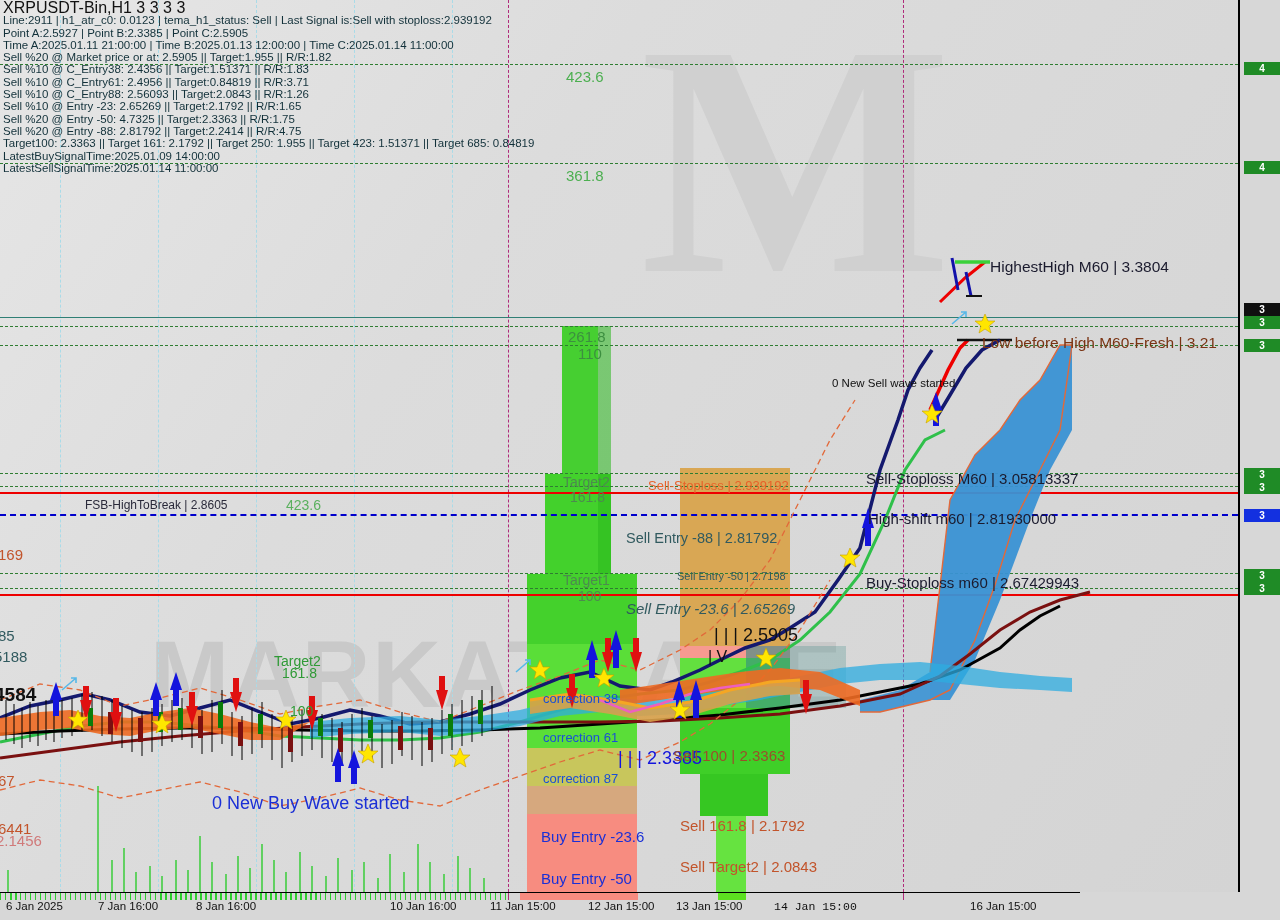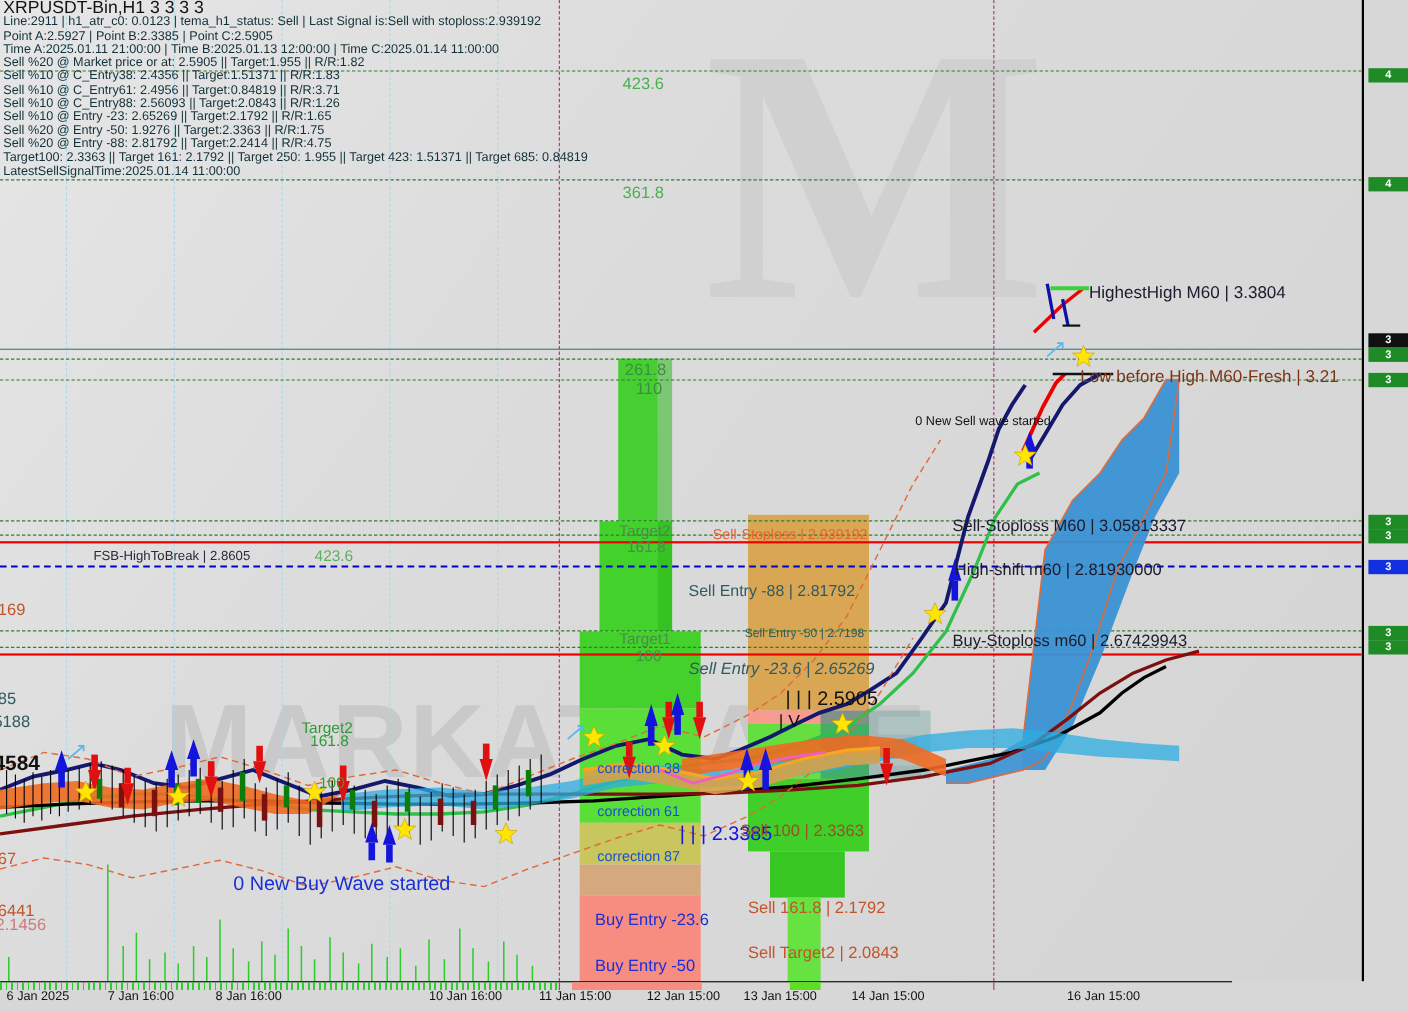--- a/index.html
+++ b/index.html
@@ -4,21 +4,21 @@
 <style>
   html,body{margin:0;padding:0;background:#fff;}
   body{font-family:"Liberation Sans",sans-serif;}
   #app{position:relative;width:1280px;height:920px;overflow:hidden;background:#d7d7d7;}
 
   
   #chart{position:absolute;left:0;top:0;width:1238px;height:892px;
          background:linear-gradient(125deg,#e6e6e6 0%,#dcdcdc 35%,#d4d4d4 100%);
          overflow:hidden;}
   #rightscale{position:absolute;left:1238px;top:0;width:42px;height:892px;background:#d7d7d7;border-left:2px solid #000;}
-  #timeaxis{position:absolute;left:0;top:892px;width:1080px;height:28px;background:#d7d7d7;border-top:1px solid #000;padding-left:40px;}
+  #timeaxis{position:absolute;left:0;top:892px;width:1080px;height:28px;background:#d7d7d7;border-top:1px solid #000;}
 
   
   .wm{position:absolute;color:#c9c9c9;font-weight:bold;letter-spacing:2px;
       font-family:"Liberation Sans",sans-serif;user-select:none;white-space:nowrap;}
   #wm-text{left:150px;top:620px;font-size:95px;}
   #wm-logo{left:640px;top:-30px;font-size:330px;color:#d0d0d0;font-family:"Liberation Serif",serif;}
 
   
   #hdr{position:absolute;left:3px;top:2px;width:670px;z-index:40;}
   #hdr .ln{font-size:11.5px;line-height:12.3px;color:#12313a;white-space:nowrap;
@@ -324,23 +324,24 @@
     <div id="hdr">
       <div class="ln ttl">XRPUSDT-Bin,H1  3 3 3 3</div>
       <div class="ln">Line:2911 | h1_atr_c0: 0.0123 | tema_h1_status: Sell | Last Signal is:Sell with stoploss:2.939192</div>
       <div class="ln">Point A:2.5927 | Point B:2.3385 | Point C:2.5905</div>
       <div class="ln">Time A:2025.01.11 21:00:00 | Time B:2025.01.13 12:00:00 | Time C:2025.01.14 11:00:00</div>
       <div class="ln">Sell %20 @ Market price or at: 2.5905 || Target:1.955 || R/R:1.82</div>
       <div class="ln">Sell %10 @ C_Entry38: 2.4356 || Target:1.51371 || R/R:1.83</div>
       <div class="ln">Sell %10 @ C_Entry61: 2.4956 || Target:0.84819 || R/R:3.71</div>
       <div class="ln">Sell %10 @ C_Entry88: 2.56093 || Target:2.0843 || R/R:1.26</div>
       <div class="ln">Sell %10 @ Entry -23: 2.65269 || Target:2.1792 || R/R:1.65</div>
-      <div class="ln">Sell %20 @ Entry -50: 1.9276 || Target:2.3363 || R/R:1.75</div>
+      <div class="ln">Sell %20 @ Entry -50: 4.7325 || Target:2.3363 || R/R:1.75</div>
       <div class="ln">Sell %20 @ Entry -88: 2.81792 || Target:2.2414 || R/R:4.75</div>
       <div class="ln">Target100: 2.3363 || Target 161: 2.1792 || Target 250: 1.955 || Target 423: 1.51371 || Target 685: 0.84819</div>
+      <div class="ln">LatestBuySignalTime:2025.01.09 14:00:00</div>
       <div class="ln">LatestSellSignalTime:2025.01.14 11:00:00</div>
     </div>
 
     <div class="lab" style="left:566px;top:68px;font-size:15px;color:#4caf50;">423.6</div>
     <div class="lab" style="left:566px;top:167px;font-size:15px;color:#4caf50;">361.8</div>
     <div class="lab" style="left:568px;top:328px;font-size:15px;color:#3d8f40;">261.8</div>
     <div class="lab" style="left:578px;top:345px;font-size:15px;color:#3d8f40;">110</div>
     <div class="lab" style="left:563px;top:474px;font-size:14px;color:#4d8a4f;">Target2</div>
     <div class="lab" style="left:570px;top:489px;font-size:14px;color:#4d8a4f;">161.8</div>
     <div class="lab" style="left:563px;top:572px;font-size:14px;color:#4d8a4f;">Target1</div>
@@ -409,18 +410,18 @@
       <div class="tick" style="left:903px;width:1px;background:#b02a7a;"></div>
     </div>
     <div class="tl" style="left:6px;">6 Jan 2025</div>
     <div class="tl" style="left:98px;">7 Jan 16:00</div>
     <div class="tl" style="left:196px;">8 Jan 16:00</div>
     <div class="tl" style="left:294px;margin-top:19px;">9 Jan 16:00</div>
     <div class="tl" style="left:390px;">10 Jan 16:00</div>
     <div class="tl" style="left:490px;">11 Jan 15:00</div>
     <div class="tl" style="left:588px;">12 Jan 15:00</div>
     <div class="tl" style="left:676px;">13 Jan 15:00</div>
-    <div class="tl" style="left:774px;">14 Jan 15:00</div>
+    <div class="tl" style="left:774px;font-family:Liberation Mono, monospace;">14 Jan 15:00</div>
     <div class="tl" style="left:911px;margin-top:44px;">15 Jan 15:00</div>
     <div class="tl" style="left:970px;">16 Jan 15:00</div>
   </div>
 
 </div>
 
 </body></html>

